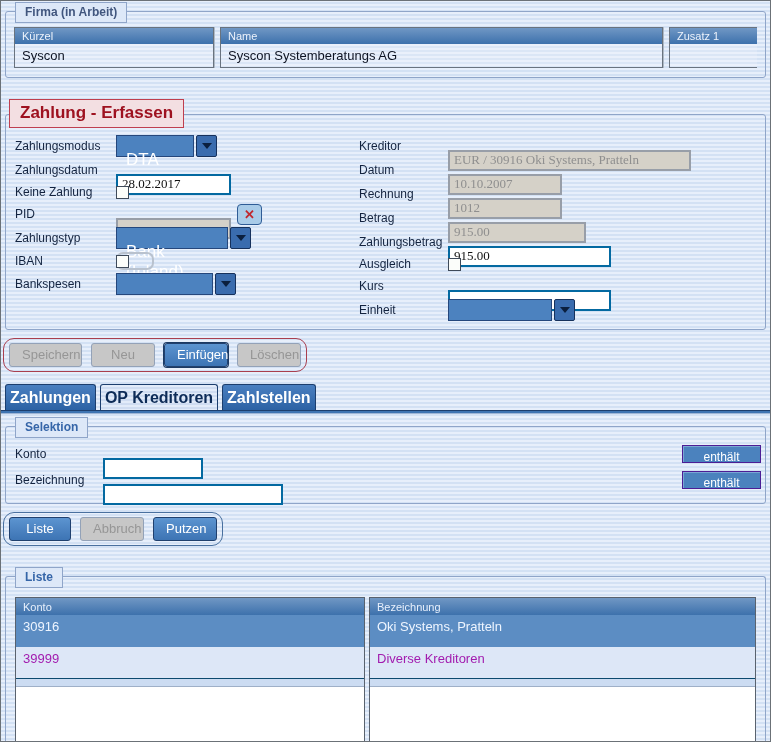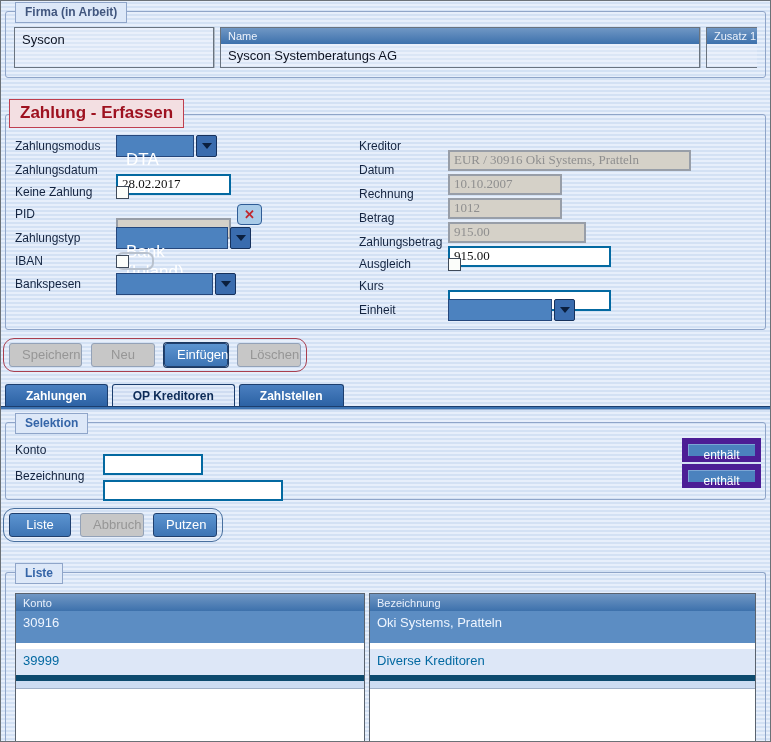--- a/index.html
+++ b/index.html
@@ -82,65 +82,66 @@
                  border: 1px solid #20406e; }
   .btn.focus { box-shadow: 0 0 0 1px #1c3a63; }
   .btn.off { background: #c7c7c7; color: #969696; border: 1px solid #93a2b8; }
 
   .action-box { display: inline-flex; gap: 9px; padding: 4px 5px; margin: 8px 0 0 2px; border-radius: 11px; }
   .action-box.redbox { border: 1px solid #a93f4f; }
   .action-box.bluebox { border: 1px solid #49709f; }
 
   
   .tabbar { display: flex; gap: 4px; margin: 12px 0 0 4px; align-items: flex-end; }
-  .tab { padding: 4px 20px 3px; font-size: 12px; font-weight: bold;
+  .tab { padding: 4px 4px 3px; font-size: 16px; font-weight: bold;
          border: 1px solid #1c3e6e; border-bottom: none; border-radius: 3px 3px 0 0;
          background: linear-gradient(#4a7fc0, #2c62a4); color: #fff; }
   .tab.active { background: repeating-linear-gradient(180deg,#e2ebf9 0 2px,#cfdcf1 2px 4px);
                 color: #0d2b57; }
   .tab-underline { height: 4px; background: #3e74b2; border-top: 1px solid #1c3e6e;
                    border-bottom: 1px solid #9fb6d6; }
 
   
   .selektion-panel { margin-top: 12px; padding: 16px 9px 8px; }
   .srow { display: flex; align-items: center; height: 22px; margin-bottom: 4px; }
   .srow label { width: 88px; font-size: 12px; color: #13233f; flex-shrink: 0; }
-  .enthaelt { position: absolute; right: -5px; width: 79px; height: 24px;
+  .enthaelt { position: absolute; right: -5px; width: 79px; height: 18px;
               background: #4b82be; color: #fff; font-size: 12px; text-align: center;
-              padding-top: 4px; border: 6px solid #4c1d95;
+              padding-top: 4px; border: 1px solid #4c1d95;
               box-shadow: inset 1px 1px 0 #7aa6d4; }
 
   
   .liste-panel { margin-top: 30px; padding: 20px 9px 0; border-bottom: none; height: 186px; }
   .lists { display: flex; gap: 4px; height: 166px; }
   .list-box { border: 1px solid #59626e; background: #fff; display: flex;
               flex-direction: column; overflow: hidden; }
   .list-box.left { width: 350px; flex-shrink: 0; }
   .list-box.right { flex: 1; }
   .list-header { height: 17px; background: linear-gradient(#7097c4, #3d71ac);
                  color: #e8f0fc; font-size: 11px; padding: 3px 0 0 7px; flex-shrink: 0; }
   .list-row { height: 32px; font-size: 13px; padding: 4px 0 0 7px; flex-shrink: 0; }
   .list-row.selected { background: #5c8dc3; color: #eef5ff; }
-  .list-row.normal { background: #dde7f7; color: #0369a1; border-bottom: 6px solid #0c4a6e; margin-top: 6px; }
+  .list-row.normal { background: #dde7f7; color: #a21caf; border-bottom: 1px solid #0c4a6e; }
   .list-strip { height: 8px; background: #ccdcf2; border-bottom: 1px solid #9fb0c8; flex-shrink: 0; }
   .list-fill { flex: 1; background: #fff; }
 </style>
 </head>
 <body>
 
 
 
 
 <div class="panel firma-panel">
   <span class="panel-legend">Firma (in Arbeit)</span>
   <div class="firma-cols">
     <div class="fcol" style="width:200px">
+      <div class="fcol-header">Kürzel</div>
       <div class="fcol-value">Syscon</div>
     </div>
-    <div class="fcol" style="width:480px">
+    <div class="fcol" style="width:443px">
       <div class="fcol-header">Name</div>
       <div class="fcol-value">Syscon Systemberatungs AG</div>
     </div>
     <div class="fcol" style="width:120px">
       <div class="fcol-header">Zusatz 1</div>
       <div class="fcol-value"></div>
     </div>
   </div>
 </div>
 

